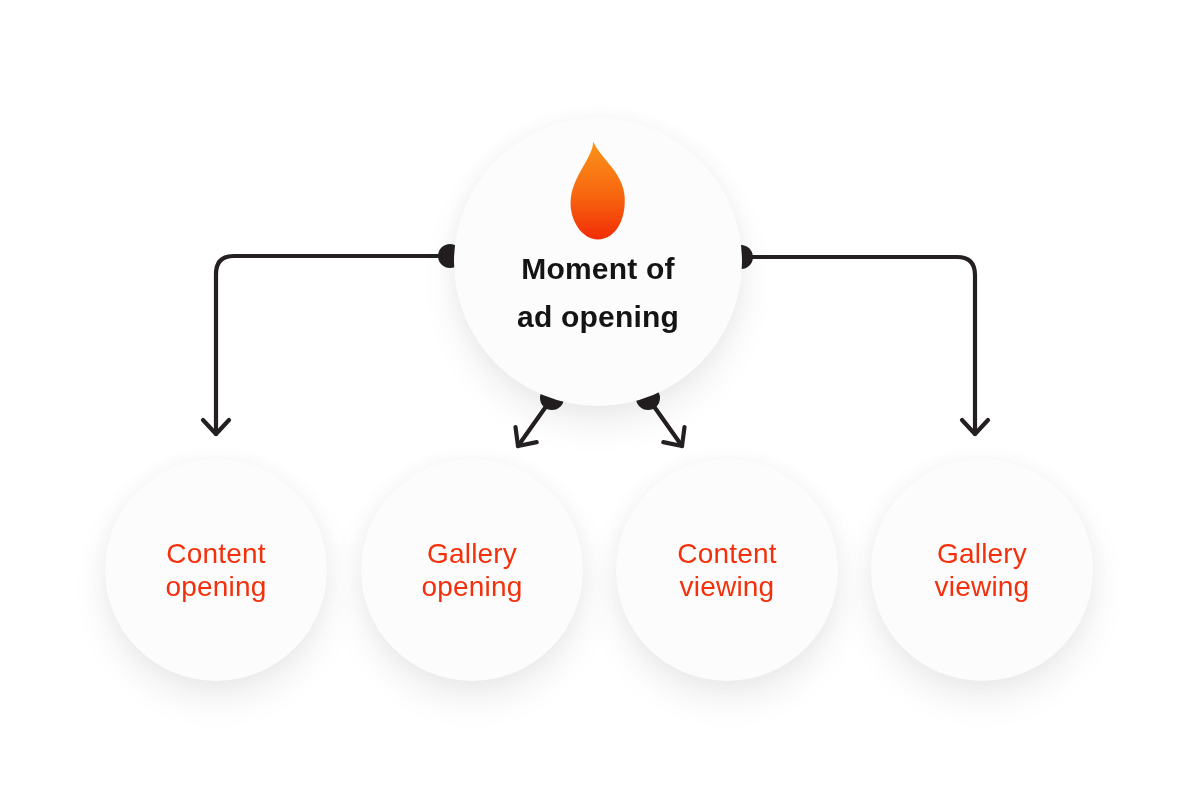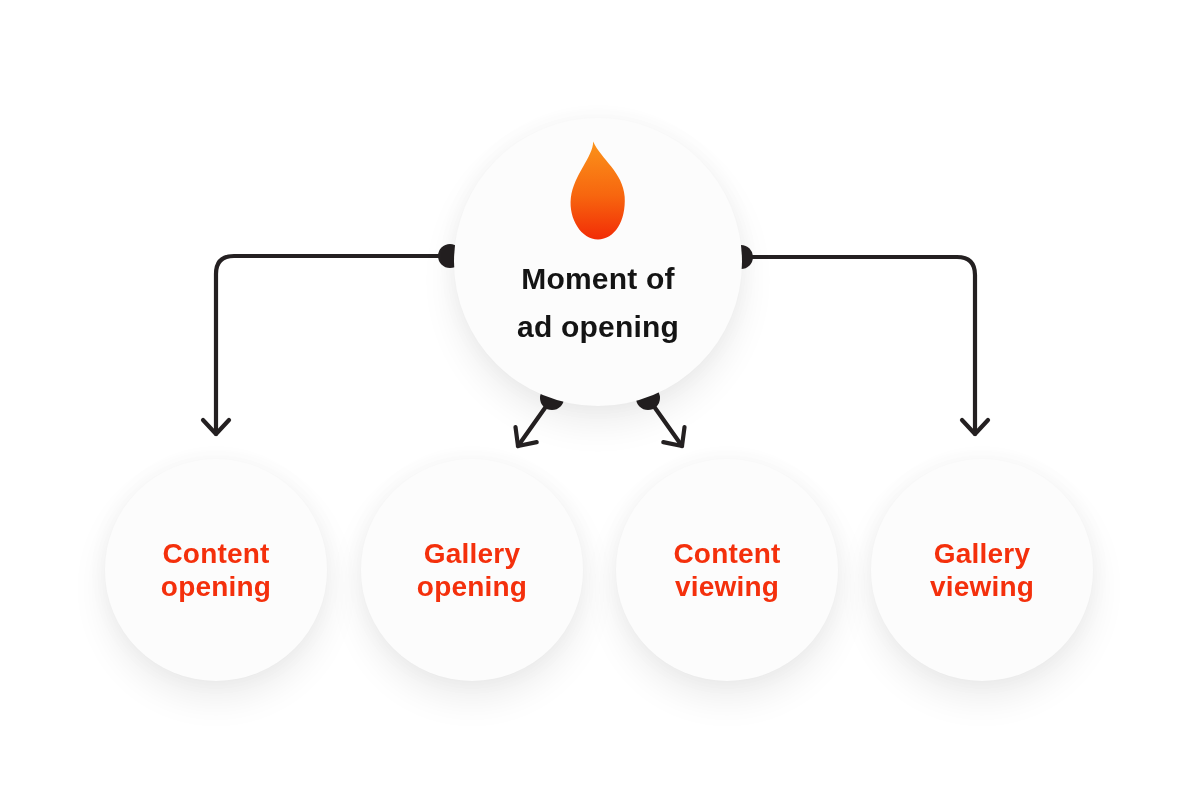--- a/index.html
+++ b/index.html
@@ -25,27 +25,27 @@
     position:absolute;
     background:var(--circle-bg);
     border-radius:50%;
     display:flex;flex-direction:column;align-items:center;justify-content:center;
     box-shadow:0 0 22px rgba(0,0,0,0.035), 0 18px 36px rgba(0,0,0,0.075);
     text-align:center;
   }
   .root-node{left:454px;top:118px;width:288px;height:288px;justify-content:flex-start;}
   .flame{width:64px;height:100px;margin-top:23px;flex:0 0 auto;}
   .root-title{
-    margin-top:14px;
+    margin-top:4px;
     font-size:30px;line-height:48px;font-weight:800;
     color:var(--title-dark);letter-spacing:0.2px;
   }
   .leaf{width:222px;height:222px;top:459px;}
   .leaf-label{
-    font-size:28px;line-height:33px;font-weight:700;
+    font-size:28px;line-height:33px;font-weight:400;
     color:var(--accent-red);letter-spacing:0.2px;
   }
   .leaf-1{left:105px;}
   .leaf-2{left:361px;}
   .leaf-3{left:616px;}
   .leaf-4{left:871px;}
 </style>
 </head>
 <body>
 

